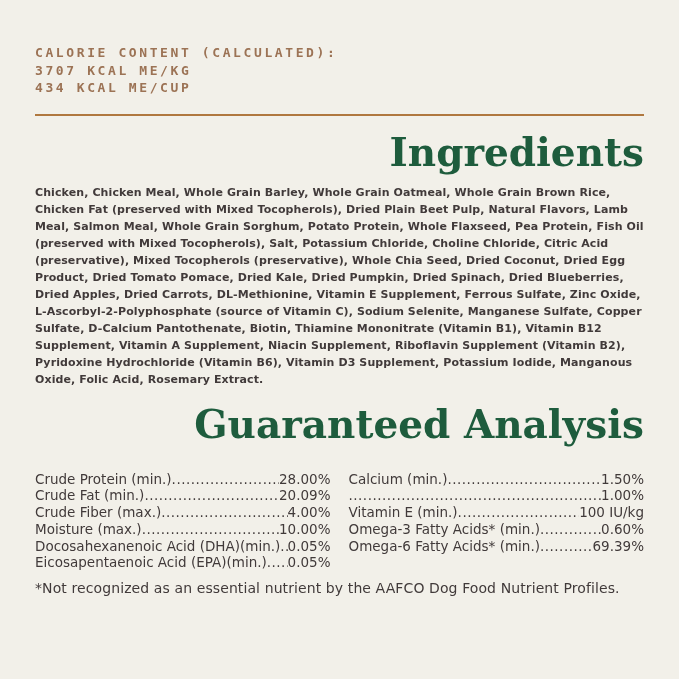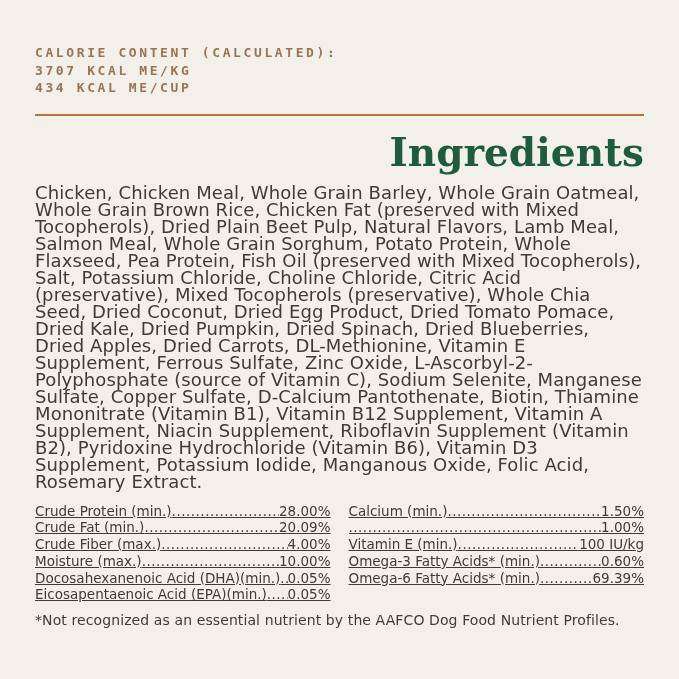--- a/index.html
+++ b/index.html
@@ -38,33 +38,33 @@
     font-size: 39px;
     line-height: 46px;
     color: #1e5c3d;
     margin: 13px 0 0 0;
     letter-spacing: 0px;
     text-align: right;
   }
   
   .ingredients-text {
     margin-top: 9px;
-    font-size: 18px;
+    font-size: 11px;
     line-height: 17px;
     letter-spacing: 0.1px;
     color: #413a3a;
+    font-weight: bold;
   }
   
   .analysis-table {
     display: flex;
     gap: 18px;
-    margin-top: 13px;
+    margin-top: 24px;
     font-size: 13.5px;
     line-height: 16.8px;
-    text-decoration: underline;
   }
   .analysis-col { flex: 1; min-width: 0; }
   .row {
     display: flex;
     align-items: baseline;
   }
   .row .label { white-space: nowrap; }
   .row .dots {
     flex: 1;
     min-width: 4px;
@@ -94,20 +94,21 @@
     <div>3707 KCAL ME/KG</div>
     <div>434 KCAL ME/CUP</div>
   </div>
 
   <hr class="divider">
 
   <h1>Ingredients</h1>
 
   <div class="ingredients-text">Chicken, Chicken Meal, Whole Grain Barley, Whole Grain Oatmeal, Whole Grain Brown Rice, Chicken Fat (preserved with Mixed Tocopherols), Dried Plain Beet Pulp, Natural Flavors, Lamb Meal, Salmon Meal, Whole Grain Sorghum, Potato Protein, Whole Flaxseed, Pea Protein, Fish Oil (preserved with Mixed Tocopherols), Salt, Potassium Chloride, Choline Chloride, Citric Acid (preservative), Mixed Tocopherols (preservative), Whole Chia Seed, Dried Coconut, Dried Egg Product, Dried Tomato Pomace, Dried Kale, Dried Pumpkin, Dried Spinach, Dried Blueberries, Dried Apples, Dried Carrots, DL-Methionine, Vitamin E Supplement, Ferrous Sulfate, Zinc Oxide, L-Ascorbyl-2-Polyphosphate (source of Vitamin C), Sodium Selenite, Manganese Sulfate, Copper Sulfate, D-Calcium Pantothenate, Biotin, Thiamine Mononitrate (Vitamin B1), Vitamin B12 Supplement, Vitamin A Supplement, Niacin Supplement, Riboflavin Supplement (Vitamin B2), Pyridoxine Hydrochloride (Vitamin B6), Vitamin D3 Supplement, Potassium Iodide, Manganous Oxide, Folic Acid, Rosemary Extract.</div>
 
+  <h1>Guaranteed Analysis</h1>
 
   <div class="analysis-table">
     <div class="analysis-col">
         <div class="row">
           <span class="label">Crude Protein (min.)</span>
           <span class="dots"></span>
           <span class="value">28.00%</span>
         </div>
         <div class="row">
           <span class="label">Crude Fat (min.)</span>

